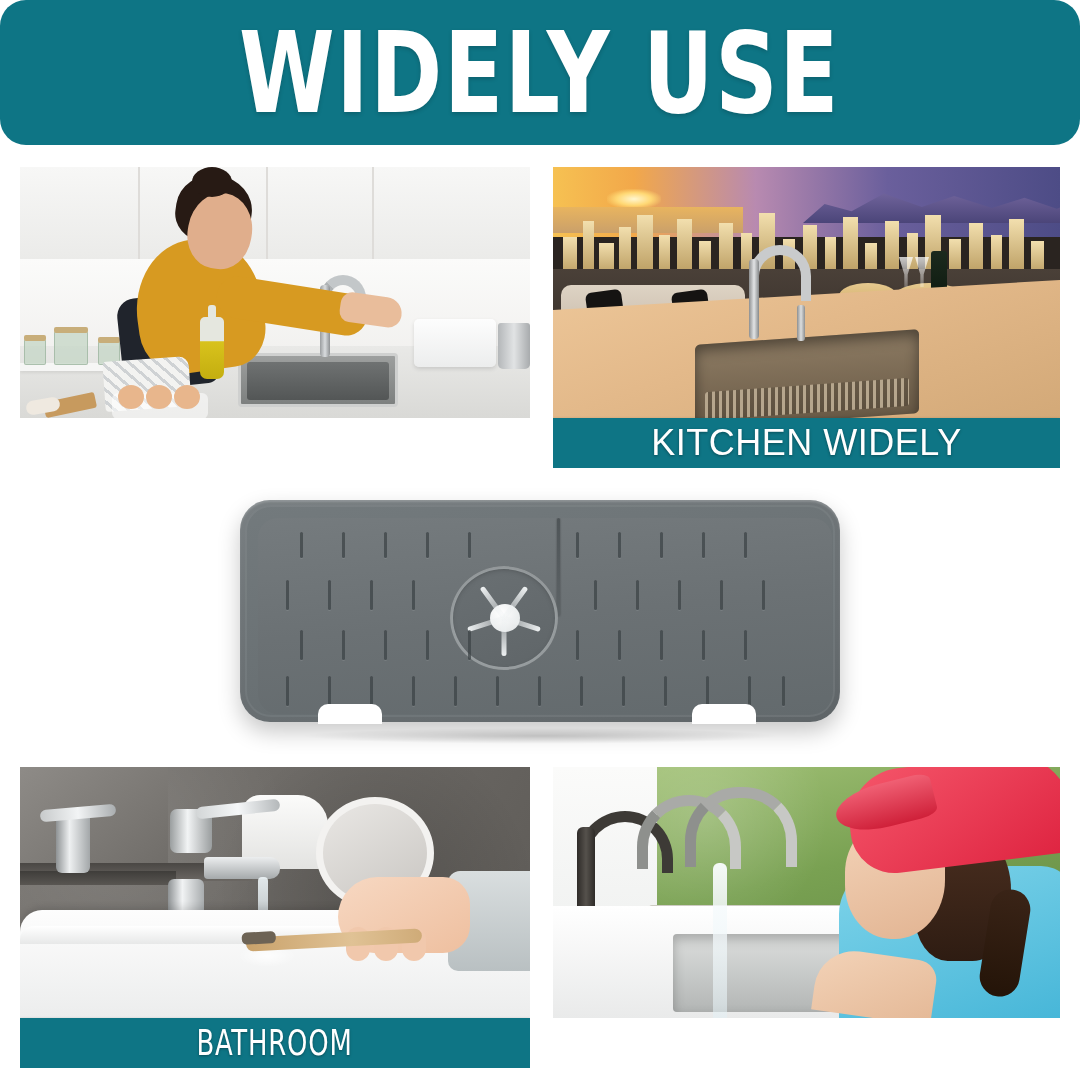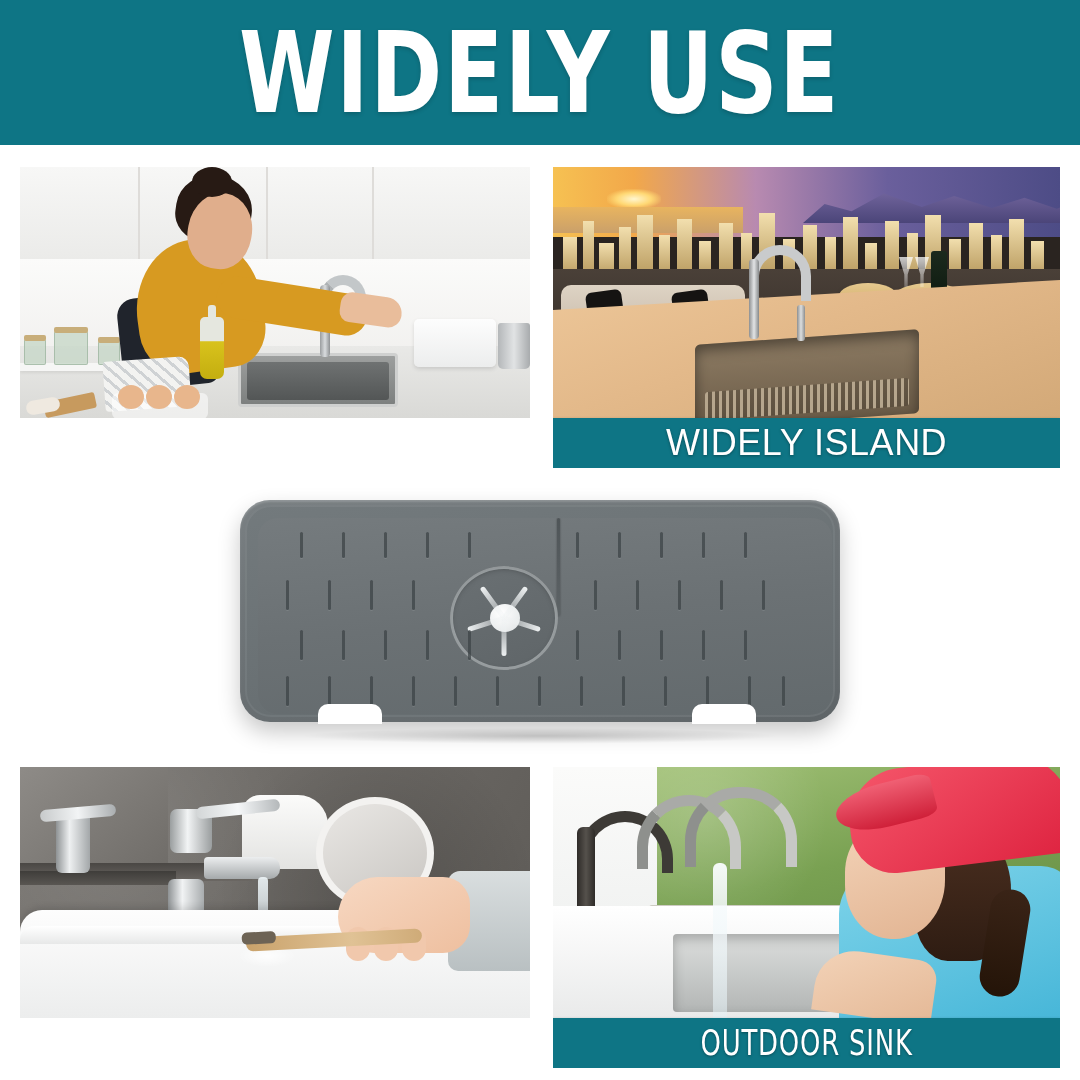--- a/index.html
+++ b/index.html
@@ -8,21 +8,21 @@
     background:#ffffff;
     font-family:"Liberation Sans", sans-serif;
     overflow:hidden;
     position:relative;
   }
 
   
   .header-banner{
     position:absolute; left:0; top:0; width:1080px; height:145px;
     background:#0e7585;
-    display:flex; align-items:center; justify-content:center;
+    display:flex; align-items:center; justify-content:center;border-radius:26px;
   }
   .header-title{
     color:#ffffff;
     font-family:"Liberation Sans Narrow","DejaVu Sans Condensed","Liberation Sans",sans-serif;
     font-weight:700;
     font-size:112px;
     letter-spacing:2px;
     line-height:1;
     transform:scaleX(0.86);
     transform-origin:center;
@@ -401,21 +401,21 @@
     <div class="ki-floor"></div>
     <div class="ki-counter"></div>
     <div class="ki-basin">
       <div class="ki-rack"></div>
     </div>
     <div class="ki-fa-a"></div>
     <div class="ki-fa-n"></div>
     <div class="ki-soapd"></div>
   </div>
   <div class="card-caption cap-wide">
-    <span>WIDELY ISLAND</span>
+    <span>KITCHEN WIDELY</span>
   </div>
 </div>
 
 <div class="product-wrap">
   <div class="mat-foot"></div>
   <div class="mat-body">
     <div class="mat-rim">
       <div class="mat-inner" id="mat-surface">
         <div class="mat-slit"></div>
         <div class="mat-hole" id="faucet-cutout">
@@ -494,20 +494,23 @@
     <div class="bt-basin"></div>
     <div class="bt-basin-lip"></div>
     <div class="bt-splash"></div>
     <div class="bt-arm"></div>
     <div class="bt-hand"></div>
     <div class="bt-finger" style="left:326px"></div>
     <div class="bt-finger" style="left:354px"></div>
     <div class="bt-finger" style="left:382px"></div>
     <div class="bt-tbrush"></div>
   </div>
+  <div class="card-caption cap-narrow">
+    <span>BATHROOM</span>
+  </div>
 </div>
 
 <div class="card" id="card-outdoor-sink">
   <div class="card-photo ph-out">
     <div class="os-green"></div>
     <div class="os-white-l"></div>
     <div class="os-rail"></div>
     <div class="os-pipe" style="left:24px;  top:44px; width:96px;  height:62px;"></div>
     <div class="os-pipe2" style="left:84px;  top:28px; width:104px; height:74px;"></div>
     <div class="os-pipe2" style="left:132px; top:20px; width:112px; height:80px;"></div>
@@ -517,16 +520,13 @@
     <div class="os-sink"></div>
     <div class="os-stream"></div>
     <div class="os-shirt"></div>
     <div class="os-armk"></div>
     <div class="os-hair"></div>
     <div class="os-braid"></div>
     <div class="os-face"></div>
     <div class="os-cap"></div>
     <div class="os-brim"></div>
   </div>
-  <div class="card-caption cap-narrow">
-    <span>OUTDOOR SINK</span>
-  </div>
 </div>
 
 </body></html>

